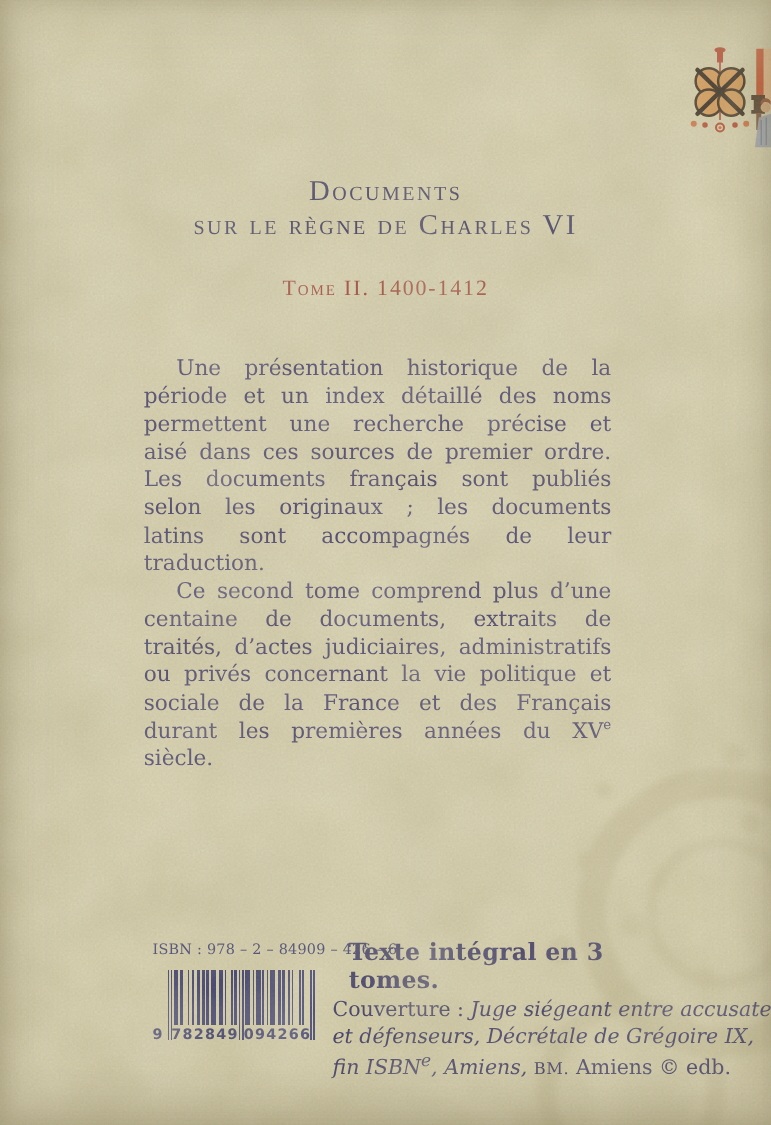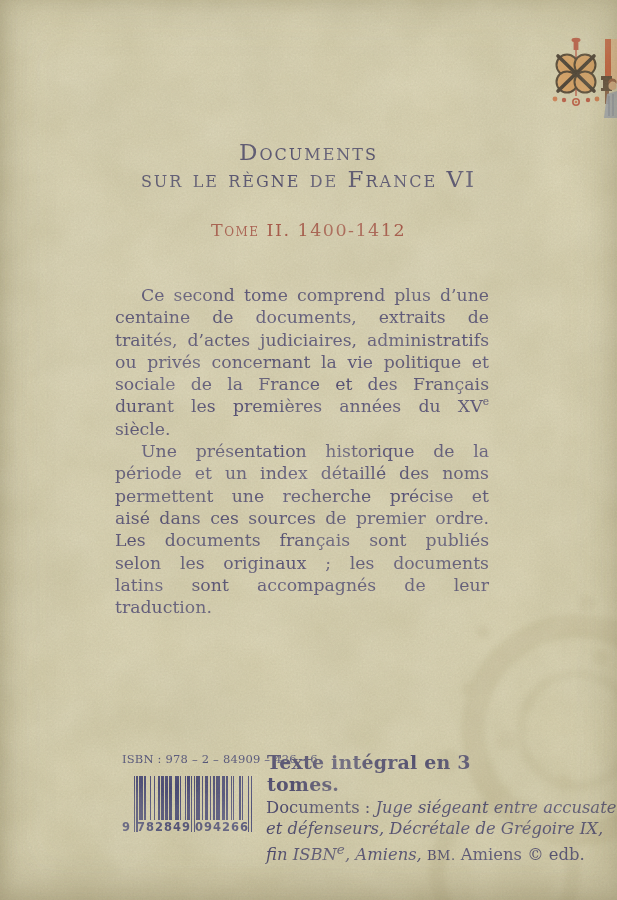--- a/index.html
+++ b/index.html
@@ -10,41 +10,41 @@
       radial-gradient(130% 100% at 45% 35%, #dcd5b6 0%, #d7d0ae 55%, #cfc7a4 100%);
   }
   .page::after{ 
     content:"";position:absolute;inset:0;z-index:6;pointer-events:none;
     box-shadow:inset 0 0 55px rgba(110,100,62,.22), inset 0 -18px 30px rgba(105,95,58,.14), inset 4px 0 14px rgba(110,100,62,.12);
   }
   .texture{position:absolute;inset:0;width:100%;height:100%;z-index:5;pointer-events:none;}
   .watermark{position:absolute;right:0;top:572px;width:230px;height:328px;z-index:1;pointer-events:none;}
   .emblem{position:absolute;left:549px;top:36px;width:68px;height:82px;z-index:2;}
 
-  .title-block{position:absolute;left:0;top:139px;width:100%;text-align:center;z-index:2;color:#33305f;}
+  .title-block{position:absolute;left:0;top:139px;width:100%;text-align:center;z-index:2;color:#33305f;font-family:Liberation Serif, serif;}
   .title-line{font-variant:small-caps;font-size:23px;line-height:27px;letter-spacing:2px;}
   .tome-line{font-variant:small-caps;font-size:17.5px;line-height:20px;letter-spacing:1.5px;color:#9c382c;margin-top:27px;}
 
   .description{position:absolute;left:115px;top:284px;width:374px;z-index:2;
     color:#3a3569;font-size:17.3px;line-height:22.3px;text-align:justify;word-spacing:2.5px;}
   .description p{margin:0;text-indent:26px;}
   .description sup{font-size:.62em;vertical-align:super;line-height:0;}
 
   .barcode-block{position:absolute;left:134px;top:752px;width:118px;height:86px;z-index:2;color:#2d2f6b;}
   .isbn{position:absolute;left:-12px;top:0;width:142px;text-align:center;font-size:11.5px;letter-spacing:.2px;white-space:nowrap;}
   .barcode{position:absolute;left:0;top:24px;width:118px;height:58px;overflow:visible;}
   .bc-digits{position:absolute;left:0;top:68px;width:118px;height:14px;
     font-family:"DejaVu Sans",sans-serif;font-size:11.5px;font-weight:600;color:#2d2f6b;}
   .bc-digits span{position:absolute;top:0;}
   .bc-d1{left:-12px;}
   .bc-d2{left:3px;width:52px;text-align:center;letter-spacing:1px;}
   .bc-d3{left:61px;width:52px;letter-spacing:1px;}
 
   .credits{position:absolute;left:266px;top:751px;width:262px;z-index:2;color:#2f2c60;}
-  .credits-title{font-size:19px;font-weight:bold;letter-spacing:.2px;margin:0 0 3px 1px;}
+  .credits-title{font-size:19px;font-weight:bold;letter-spacing:.2px;margin:0 0 3px 13px;}
   .credits-line{font-size:16.4px;line-height:20.5px;white-space:nowrap;}
   .it{font-style:italic;}
   .bm{font-size:13px;letter-spacing:.5px;text-align:center;}
 </style>
 </head>
 <body>
 
 <div class="page">
 
   <svg class="watermark" viewBox="0 0 230 328">
@@ -106,27 +106,27 @@
       <rect x="56" y="55" width="4" height="13" fill="#7a4a30"></rect>
       <circle cx="63.5" cy="50" r="4" fill="#d9a87c"></circle>
       <path d="M59.5 48 a4.5 4.5 0 0 1 8 0 l0 -3 a4.5 4.5 0 0 0 -8 0 z" fill="#8a4a2e"></path>
       <path d="M58 58 L68 55 L68 82 L55 82 Z" fill="#98a0b2" opacity="0.9"></path>
       <path d="M60 60 L60 80 M64 58 L64 80" stroke="#6f7890" stroke-width="1" fill="none"></path>
     </g>
   </svg>
 
   <div class="title-block">
     <div class="title-line">Documents</div>
-    <div class="title-line">sur le règne de France VI</div>
+    <div class="title-line">sur le règne de Charles VI</div>
     <div class="tome-line">Tome II. 1400-1412</div>
   </div>
 
   <div class="description">
+    <p>Une présentation historique de la période et un index détaillé des noms permettent une recherche précise et aisé dans ces sources de premier ordre. Les documents français sont publiés selon les originaux ; les documents latins sont accompagnés de leur traduction.</p>
     <p><span>Ce second tome comprend plus d’une centaine de documents, extraits de traités, d’actes judiciaires, administratifs ou privés concernant la vie politique et sociale de la France et des Français durant les premières années du XV</span><sup>e</sup><span> siècle.</span></p>
-    <p>Une présentation historique de la période et un index détaillé des noms permettent une recherche précise et aisé dans ces sources de premier ordre. Les documents français sont publiés selon les originaux ; les documents latins sont accompagnés de leur traduction.</p>
   </div>
 
   <div class="barcode-block">
     <div class="isbn">ISBN : 978 – 2 – 84909 – 426 – 6</div>
     <svg class="barcode" viewBox="0 0 118 58" preserveAspectRatio="none" shape-rendering="crispEdges">
       <g id="bars" fill="#2d2f6b">
           <rect x="0.00" y="0" width="1.29" height="56"></rect>
           <rect x="2.48" y="0" width="1.29" height="56"></rect>
           <rect x="4.96" y="0" width="1.29" height="44"></rect>
           <rect x="6.20" y="0" width="1.29" height="44"></rect>
@@ -179,21 +179,21 @@
     </svg>
     <div class="bc-digits">
       <span class="bc-d1">9</span>
       <span class="bc-d2">782849</span>
       <span class="bc-d3">094266</span>
     </div>
   </div>
 
   <div class="credits">
     <div class="credits-title">Texte intégral en 3 tomes.</div>
-    <div class="credits-line"><span>Documents : </span><span class="it">Juge siégeant entre accusateurs</span></div>
+    <div class="credits-line"><span>Couverture : </span><span class="it">Juge siégeant entre accusateurs</span></div>
     <div class="credits-line it">et défenseurs, Décrétale de Grégoire IX,</div>
     <div class="credits-line"><span class="it">fin ISBN</span><sup class="it">e</sup><span class="it">, Amiens, </span><span class="bm">BM.</span><span> Amiens © edb.</span></div>
   </div>
 
   <svg class="texture">
     <defs>
       <filter id="grain" x="0" y="0" width="100%" height="100%">
         <feTurbulence type="fractalNoise" baseFrequency="0.55" numOctaves="3" seed="7" stitchTiles="stitch"></feTurbulence>
         <feColorMatrix type="matrix" values="0 0 0 0 0.33  0 0 0 0 0.30  0 0 0 0 0.18  0.7 0.7 0.7 0 -0.45"></feColorMatrix>
       </filter>

